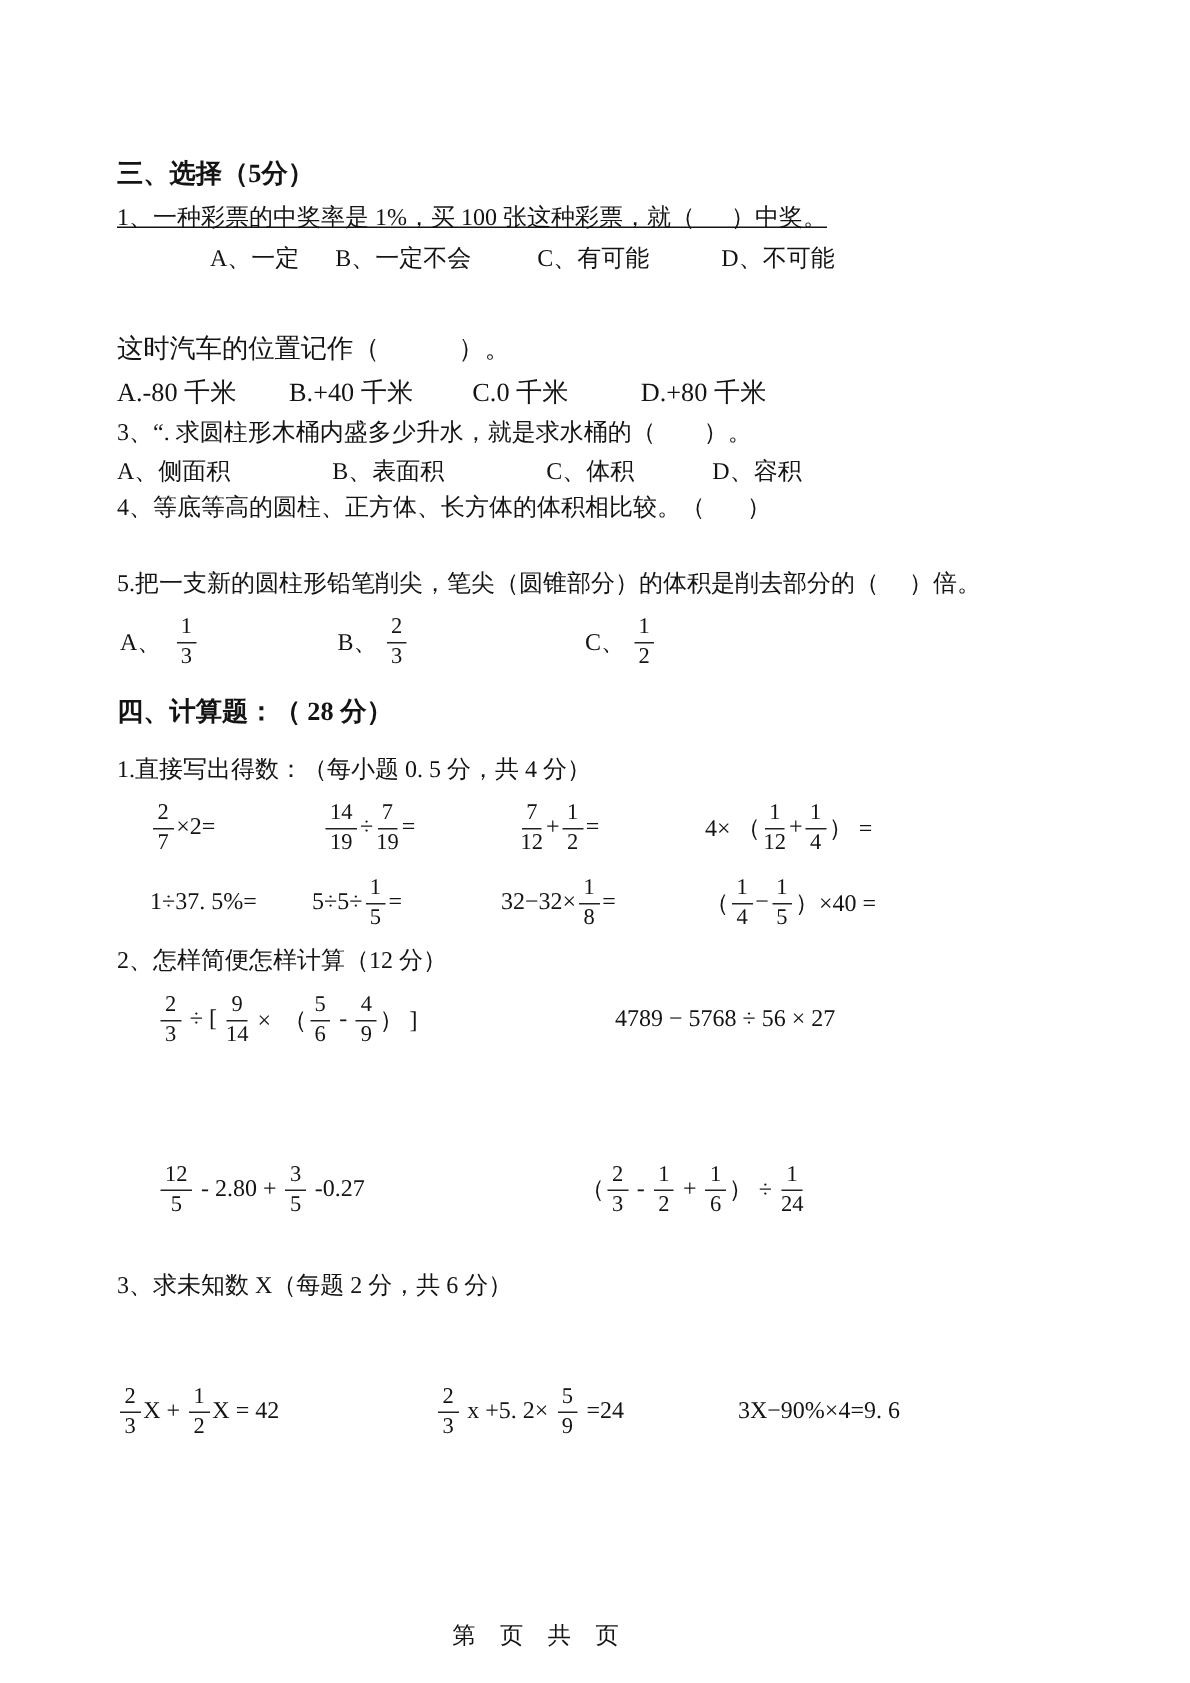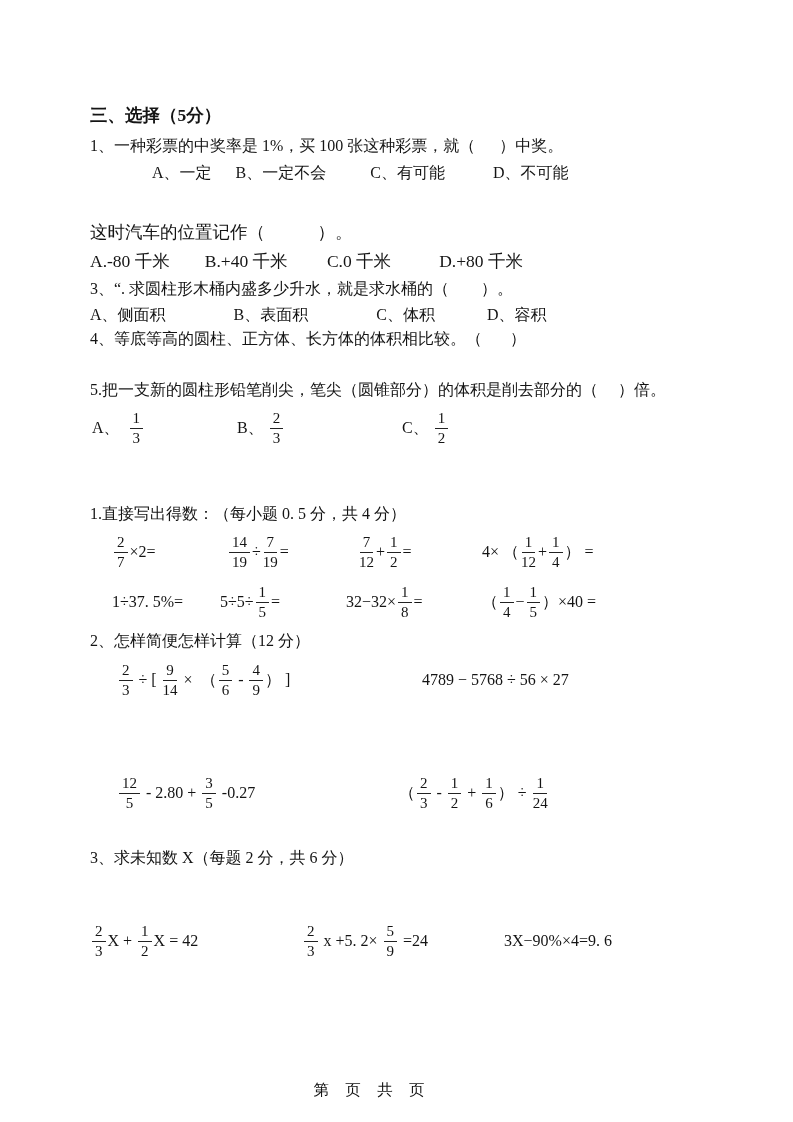--- a/index.html
+++ b/index.html
@@ -5,21 +5,20 @@
   html, body { margin: 0; padding: 0; background: #ffffff; }
   .page {
     position: relative;
     width: 720px;
     height: 1122px;
     background: #ffffff;
     font-family: "Liberation Serif", serif;
     color: #141414;
     overflow: hidden;
     box-sizing: border-box;
-    margin-left: 12px;
   }
   .abs { position: absolute; white-space: pre; }
   .line { font-size: 16px; line-height: 22px; }
   .title { font-size: 17.5px; font-weight: bold; line-height: 23px; }
   .big { font-size: 17.5px; line-height: 24px; }
   
   .math-row { position: absolute; display: grid; align-items: center; }
   .math-item { display: inline-flex; align-items: center; white-space: pre; font-size: 16px; }
   .frac { display: inline-flex; flex-direction: column; align-items: center; margin: 0 2px; }
   .frac .num { border-bottom: 1.4px solid #222; padding: 0 3px 1px 3px; }
@@ -37,38 +36,39 @@
     font-family: "Liberation Sans", sans-serif; color: #111;
   }
 </style>
 </head>
 <body>
 
 <div class="page">
 
   <div class="abs title" style="left:78px; top:104px;">三、选择（5分）</div>
 
-  <div class="abs line" style="left:78px; top:135px;">1、一种彩票的中奖率是 1%，买 100 张这种彩票，就（      ）中奖。</div>
+  <div class="abs line" style="left:78px; top:135px;text-decoration:underline;">1、一种彩票的中奖率是 1%，买 100 张这种彩票，就（      ）中奖。</div>
   <div class="abs line" style="left:140px; top:162px;">A、一定      B、一定不会           C、有可能            D、不可能</div>
 
   <div class="abs big" style="left:78px; top:220px;">这时汽车的位置记作（            ）。</div>
   <div class="abs big" style="left:78px; top:249px;">A.-80 千米        B.+40 千米         C.0 千米           D.+80 千米</div>
 
   <div class="abs line" style="left:78px; top:278px;">3、“. 求圆柱形木桶内盛多少升水，就是求水桶的（        ）。</div>
   <div class="abs line" style="left:78px; top:304px;">A、侧面积                 B、表面积                 C、体积             D、容积</div>
 
   <div class="abs line" style="left:78px; top:328px;">4、等底等高的圆柱、正方体、长方体的体积相比较。（       ）</div>
 
   <div class="abs line" style="left:78px; top:379px;">5.把一支新的圆柱形铅笔削尖，笔尖（圆锥部分）的体积是削去部分的（     ）倍。</div>
   <div class="math-row row-q5">
       <span class="math-item"><span class="mtext">A、  </span><span class="frac"><span class="num">1</span><span class="den">3</span></span></span>
       <span class="math-item"><span class="mtext">B、 </span><span class="frac"><span class="num">2</span><span class="den">3</span></span></span>
       <span class="math-item"><span class="mtext">C、 </span><span class="frac"><span class="num">1</span><span class="den">2</span></span></span>
     </div>
 
+  <div class="abs title" style="left:78px; top:463px;">四、计算题：（ 28 分）</div>
 
   <div class="abs line" style="left:78px; top:503px;">1.直接写出得数：（每小题 0. 5 分，共 4 分）</div>
   <div class="math-row row-m1">
       <span class="math-item"><span class="frac"><span class="num">2</span><span class="den">7</span></span><span class="mtext">×2=</span></span>
       <span class="math-item"><span class="frac"><span class="num">14</span><span class="den">19</span></span><span class="mtext">÷</span><span class="frac"><span class="num">7</span><span class="den">19</span></span><span class="mtext">=</span></span>
       <span class="math-item"><span class="frac"><span class="num">7</span><span class="den">12</span></span><span class="mtext">+</span><span class="frac"><span class="num">1</span><span class="den">2</span></span><span class="mtext">=</span></span>
       <span class="math-item"><span class="mtext">4× （</span><span class="frac"><span class="num">1</span><span class="den">12</span></span><span class="mtext">+</span><span class="frac"><span class="num">1</span><span class="den">4</span></span><span class="mtext">） =</span></span>
     </div>
   <div class="math-row row-m2">
       <span class="math-item"><span class="mtext">1÷37. 5%=</span></span>

